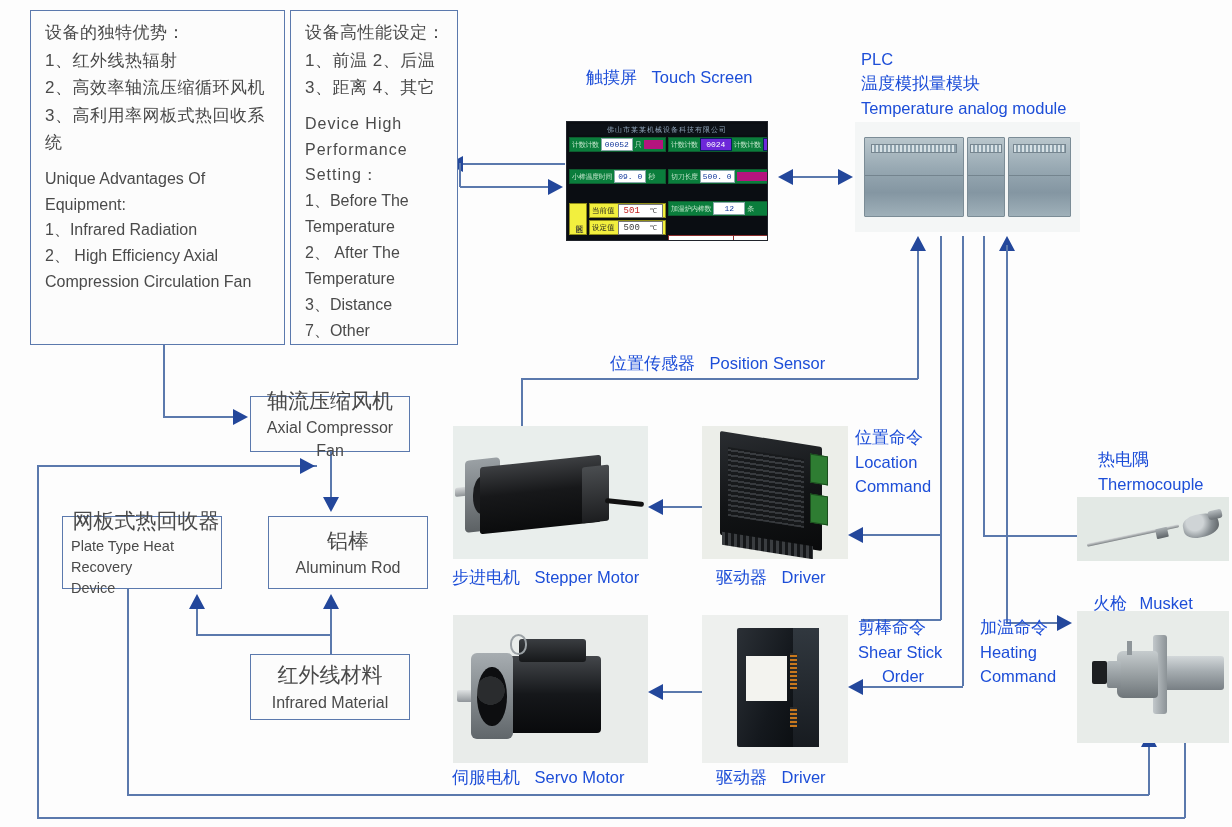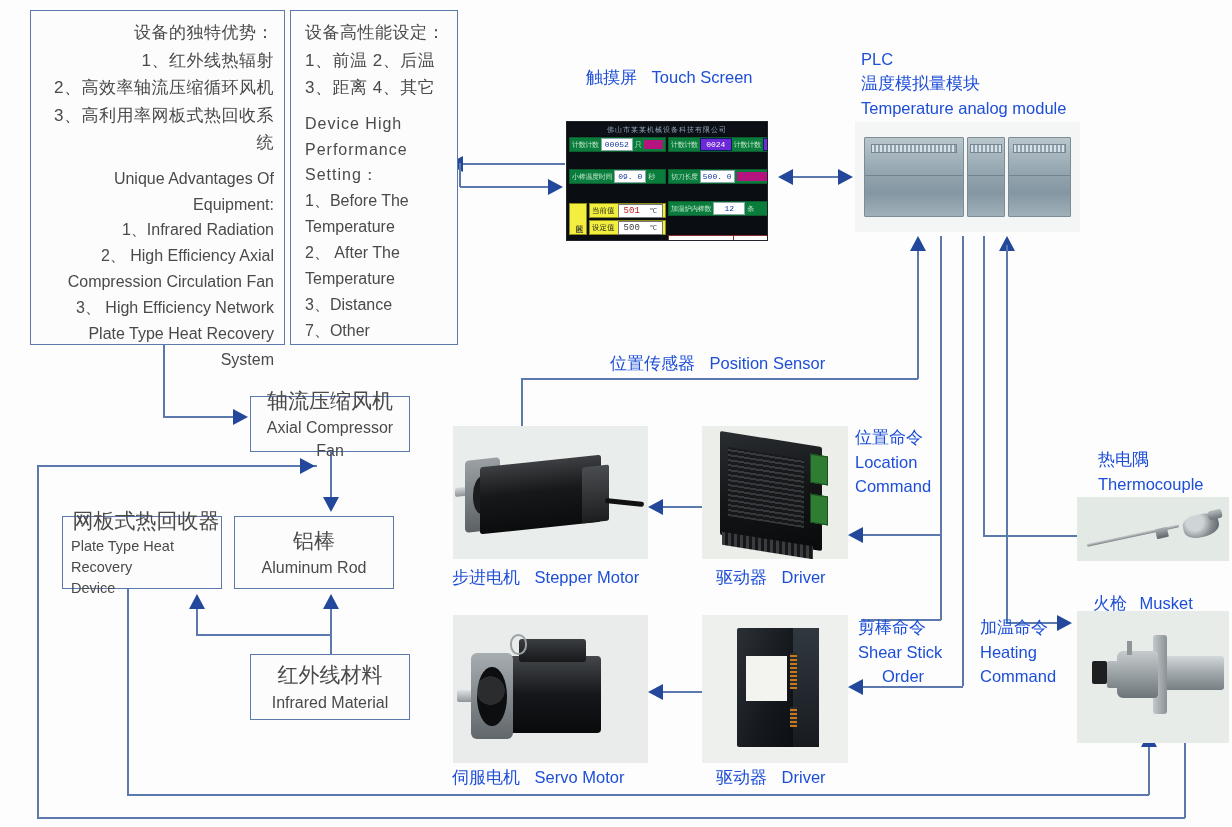--- a/index.html
+++ b/index.html
@@ -329,30 +329,29 @@
 
   <div class="lh" style="left:1006px;top:622px;width:62px;"></div>
   <div class="arw arw-r" style="left:1057px;top:615px;"></div>
 
   <div class="lh" style="left:660px;top:506px;width:42px;"></div>
   <div class="arw arw-l" style="left:648px;top:499px;"></div>
 
   <div class="lh" style="left:660px;top:691px;width:42px;"></div>
   <div class="arw arw-l" style="left:648px;top:684px;"></div>
 
-  <div class="box infobox" style="left:30px;top:10px;width:255px;height:335px;text-align:right;">
+  <div class="box infobox" style="left:30px;top:10px;width:255px;height:335px;">
     <div class="cn">设备的独特优势：</div>
     <div class="cn">1、红外线热辐射</div>
     <div class="cn">2、高效率轴流压缩循环风机</div>
     <div class="cn">3、高利用率网板式热回收系统</div>
     <div class="sp"></div>
     <div class="en">Unique Advantages Of Equipment:</div>
     <div class="en">1、Infrared Radiation</div>
     <div class="en">2、 High  Efficiency  Axial Compression Circulation Fan</div>
-    <div class="en">3、 High Efficiency Network Plate Type Heat Recovery System</div>
   </div>
 
   <div class="box infobox" style="left:290px;top:10px;width:168px;height:335px;">
     <div class="cn">设备高性能设定：</div>
     <div class="cn">1、前温  2、后温</div>
     <div class="cn">3、距离  4、其它</div>
     <div class="sp"></div>
     <div class="en" style="letter-spacing:1px;">Device  High Performance Setting：</div>
     <div class="en">1、Before The Temperature</div>
     <div class="en">2、 After  The Temperature</div>
@@ -364,21 +363,21 @@
     <div class="cn">轴流压缩风机</div>
     <div class="en">Axial Compressor Fan</div>
   </div>
 
   <div class="box nodebox lft" style="left:62px;top:516px;width:160px;height:73px;justify-content:center;">
     <div class="cn" style="align-self:center;">网板式热回收器</div>
     <div class="en" style="font-size:14.5px;">Plate Type Heat Recovery</div>
     <div class="en" style="font-size:14.5px;">Device</div>
   </div>
 
-  <div class="box nodebox" style="left:234px;top:516px;width:160px;height:73px;">
+  <div class="box nodebox" style="left:268px;top:516px;width:160px;height:73px;">
     <div class="cn">铝棒</div>
     <div class="en">Aluminum Rod</div>
   </div>
 
   <div class="box nodebox" style="left:250px;top:654px;width:160px;height:66px;">
     <div class="cn">红外线材料</div>
     <div class="en">Infrared Material</div>
   </div>
 
   <div class="lbl" style="left:586px;top:66px;">

